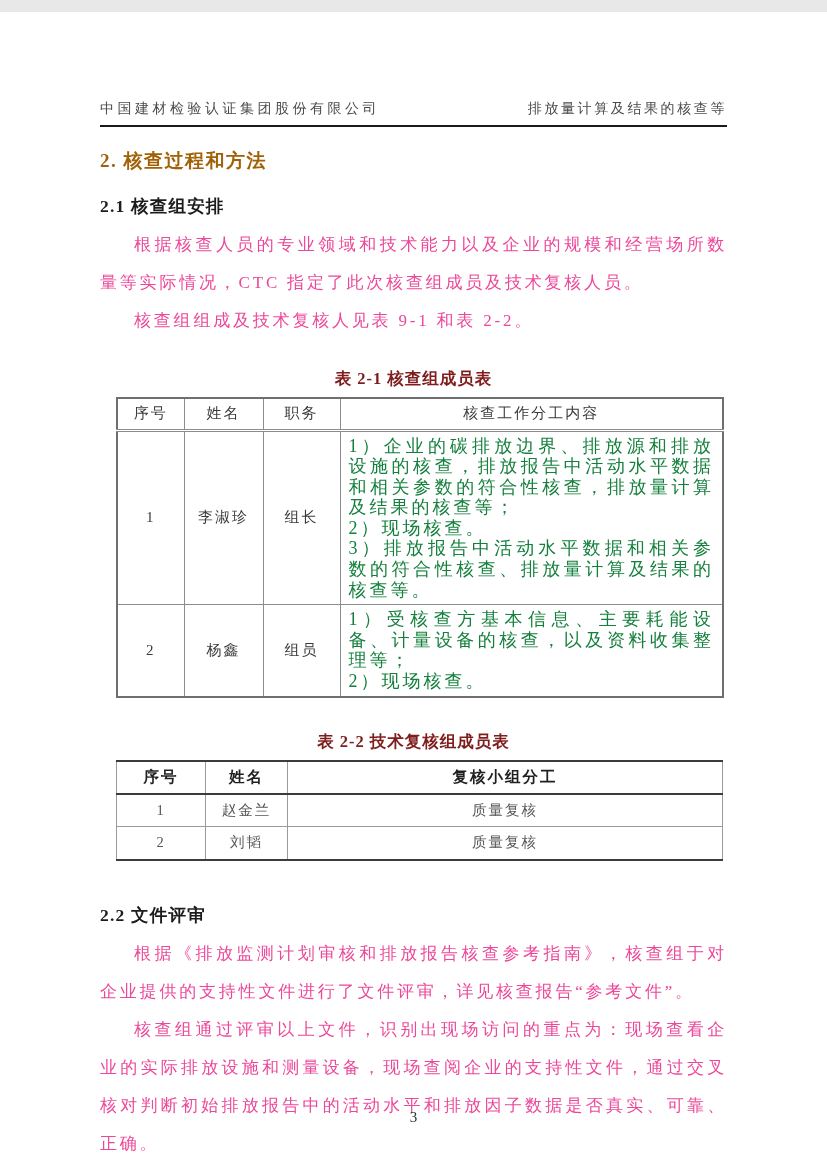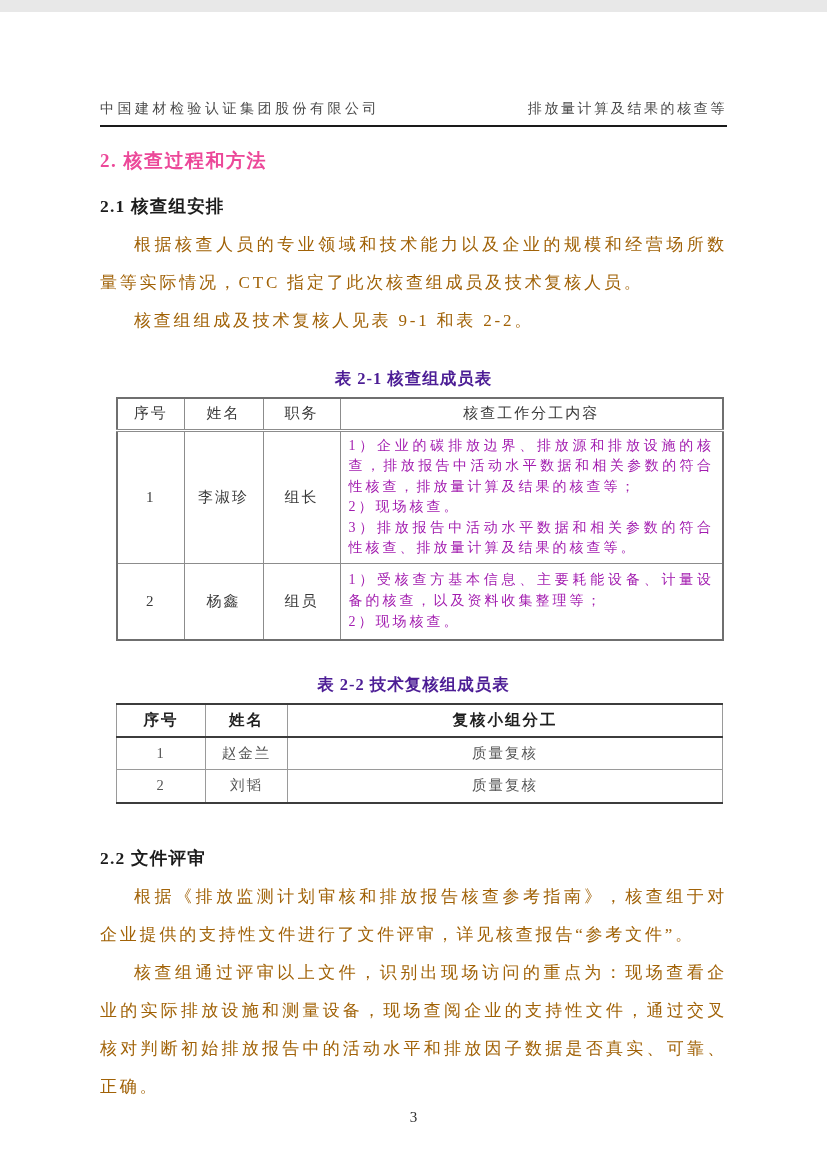--- a/index.html
+++ b/index.html
@@ -23,66 +23,66 @@
   }
   .doc-header .company {
     font-size: 14px; color: #4a4a4a; white-space: nowrap;
   }
   .doc-header .company.left  { letter-spacing: 3.5px; }
   .doc-header .company.right { letter-spacing: 2.6px; }
 
   
   .h-level1 {
     margin-top: 21px;
-    font-size: 19px; font-weight: bold; color: #ec4899;
+    font-size: 19px; font-weight: bold; color: #a16207;
     letter-spacing: 1.5px;
   }
   .h-level2 {
     margin-top: 20px;
     font-size: 17.5px; font-weight: bold; color: #1c1c1c;
     letter-spacing: 1.2px;
   }
   .h-level2.s22 { margin-top: 42px; }
 
   
   .para {
     margin-top: 8px;
     font-size: 17px; line-height: 38px;
     letter-spacing: 2.8px;
     text-align: justify;
     text-indent: 2em;
-    color: #a16207;
+    color: #ec4899;
   }
   .para.tight { margin-top: 0; }
 
   
   .tbl-caption {
     text-align: center; font-weight: bold;
-    font-size: 16.5px; color: #4c1d95; letter-spacing: 1px;
+    font-size: 16.5px; color: #7f1d1d; letter-spacing: 1px;
   }
   .cap1 { margin-top: 28px; margin-bottom: 7px; }
   .cap2 { margin-top: 33px; margin-bottom: 7px; }
 
   
   table.t1 {
     border-collapse: collapse; table-layout: fixed;
     width: 606px; margin-left: 16px;
     border: 2px solid #6f6f6f;
   }
   table.t1 td {
     border: 1.6px solid #8c8c8c;
     font-size: 15px; color: #3a3a3a;
     text-align: center; vertical-align: middle;
     letter-spacing: 2px;
   }
   table.t1 tr.head td { height: 32px; border-bottom: 3px double #8c8c8c; }
   table.t1 td.duties {
     text-align: justify; padding: 4px 8px;
-    font-size: 14px; line-height: 20.6px; letter-spacing: 3px;
-    color: #a21caf;
+    font-size: 18px; line-height: 20.6px; letter-spacing: 3px;
+    color: #15803d;
   }
   table.t1 tr.r1 td { height: 124px; }
   table.t1 tr.r2 td { height: 76px; }
 
   
   table.t2 {
     border-collapse: collapse; table-layout: fixed;
     width: 606px; margin-left: 16px;
     border-top: 2.5px solid #3c3c3c;
     border-bottom: 2.5px solid #3c3c3c;

